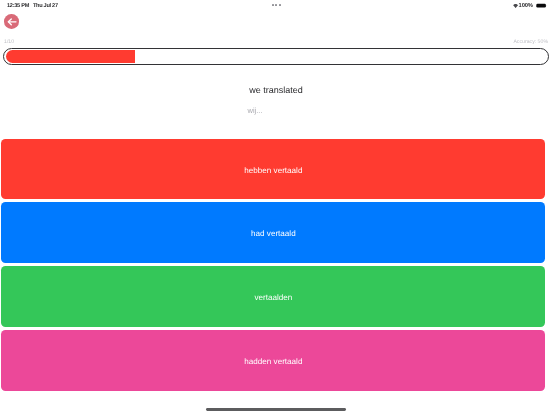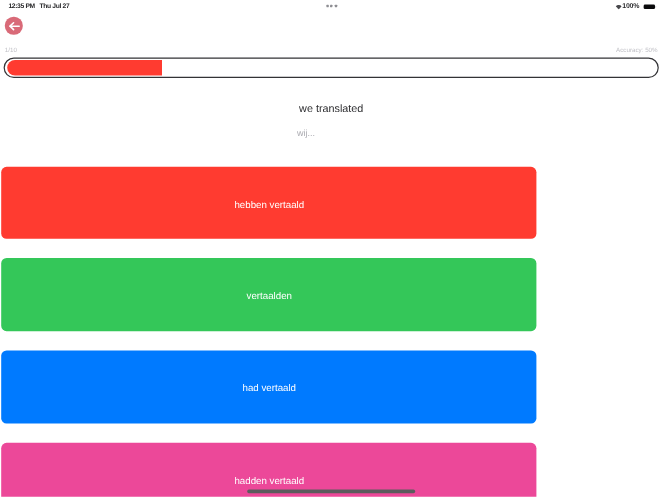--- a/index.html
+++ b/index.html
@@ -68,23 +68,23 @@
     text-align: center; font-size: 9px; color: #2b2b2e;
   }
   .hint {
     position: absolute; left: 0; top: 106.2px; width: 438px;
     text-align: center; font-size: 7.5px; color: #aaaab0; margin-left: 36px;
   }
 
   
   .answers { position: absolute; left: 1.4px; top: 138.5px; width: 548.8px; }
   .ans {
-    width: 446px; height: 60.9px; border-radius: 4.5px;
+    width: 544px; height: 60.9px; border-radius: 4.5px;
     display: flex; align-items: center; justify-content: center;
-    color: #fff; font-size: 8.1px; margin-bottom: 16px;
+    color: #fff; font-size: 8.1px; margin-bottom: 3px;
     padding-top: 2.2px;
   }
 
   
   .home {
     position: absolute; left: 206.2px;
     top: 408.4px; width: 139.6px; height: 2.2px; border-radius: 1.4px;
     background: #5c5c5e;
   }
 </style>
@@ -136,25 +136,25 @@
     <div class="progfill" style="background: rgb(255, 59, 48); width: 24%;"></div>
   </div>
 
   <div class="question">we translated</div>
   <div class="hint">wij...</div>
 
   <div class="answers">
     <div class="ans" style="background: rgb(255, 59, 48);">
         <span>hebben vertaald</span>
       </div>
+    <div class="ans" style="background: rgb(0, 122, 255);">
+        <span>had vertaald</span>
+      </div>
     <div class="ans" style="background: rgb(52, 199, 89);">
         <span>vertaalden</span>
-      </div>
-    <div class="ans" style="background: rgb(0, 122, 255);">
-        <span>had vertaald</span>
       </div>
     <div class="ans" style="background: #ec4899;">
         <span>hadden vertaald</span>
       </div>
   </div>
 
   <div class="home" style="background: rgb(92, 92, 94);"></div>
 </div>
 
 </body></html>

